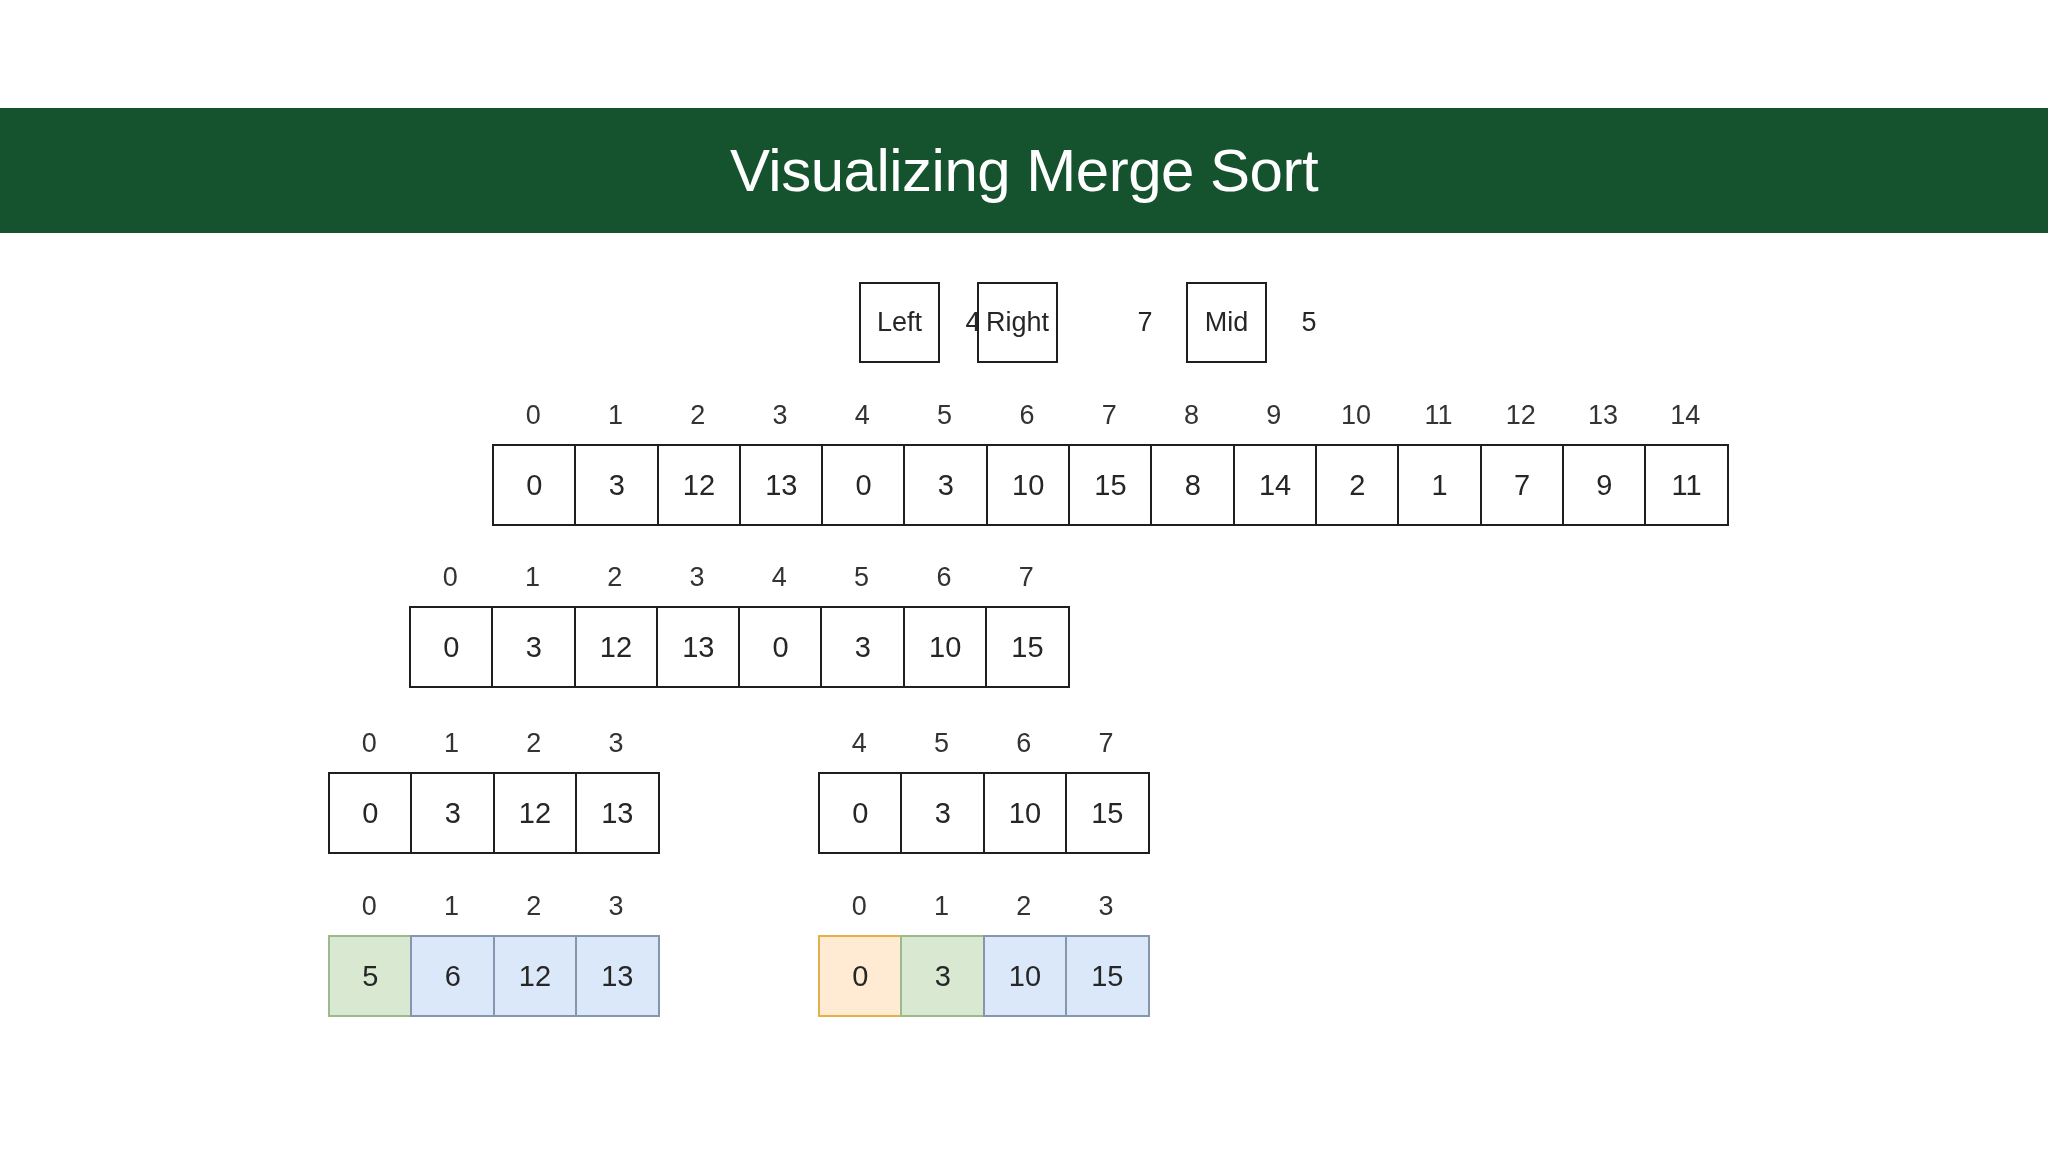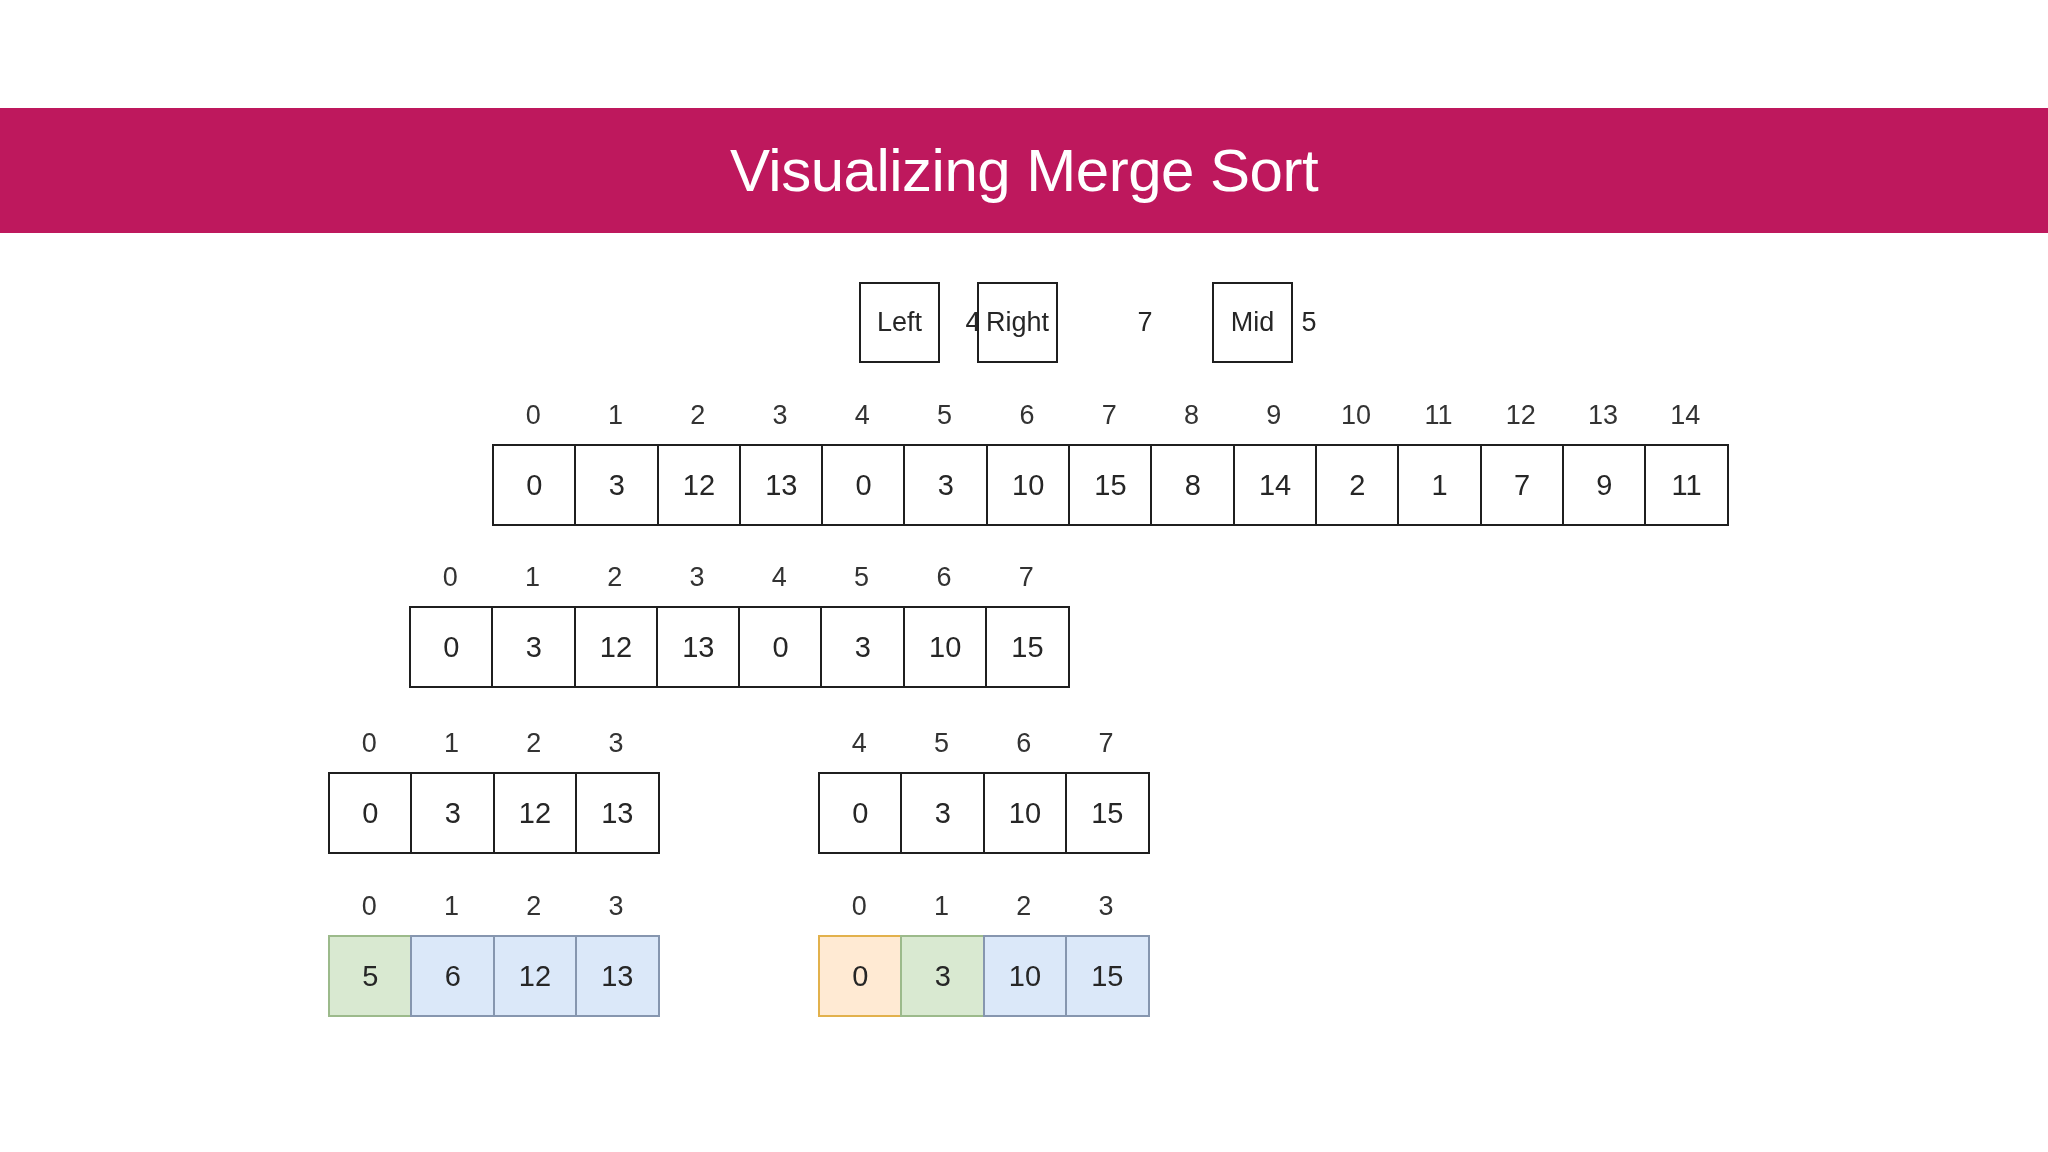--- a/index.html
+++ b/index.html
@@ -1,21 +1,21 @@
 <!DOCTYPE html>
 <html><head>
 <meta charset="utf-8">
 <style>
   html,body{margin:0;padding:0;background:#ffffff;}
   .stage{
     position:relative;width:2048px;height:1152px;background:#ffffff;
     font-family:"Liberation Sans",sans-serif;overflow:hidden;
   }
   .banner{
-    position:absolute;left:0;top:108px;width:2048px;height:125px;background:#be185d;
+    position:absolute;left:0;top:108px;width:2048px;height:125px;background:#14532d;
     display:flex;align-items:center;justify-content:center;
   }
   .title{
     color:#ffffff;font-size:60px;letter-spacing:-0.5px;font-weight:400;
   }
   .legend-box{
     position:absolute;top:282px;width:81px;height:81px;box-sizing:border-box;
     border:2.5px solid #1f1f1f;background:#ffffff;
     display:flex;align-items:center;justify-content:center;
     font-size:27px;color:#262626;
@@ -46,21 +46,21 @@
 
   <div class="banner">
     <div class="title">Visualizing Merge Sort</div>
   </div>
 
   <div>
     <div class="legend-box" style="left:859px">Left</div>
     <div class="legend-val" style="left:938px">4</div>
     <div class="legend-box" style="left:977px">Right</div>
     <div class="legend-val" style="left:1110px">7</div>
-    <div class="legend-box" style="left:1212px">Mid</div>
+    <div class="legend-box" style="left:1186px">Mid</div>
     <div class="legend-val" style="left:1274px">5</div>
   </div>
 
   <div class="array" style="left:492px;top:400px">
     <div class="labels">
         <div class="idx">0</div>
         <div class="idx">1</div>
         <div class="idx">2</div>
         <div class="idx">3</div>
         <div class="idx">4</div>

